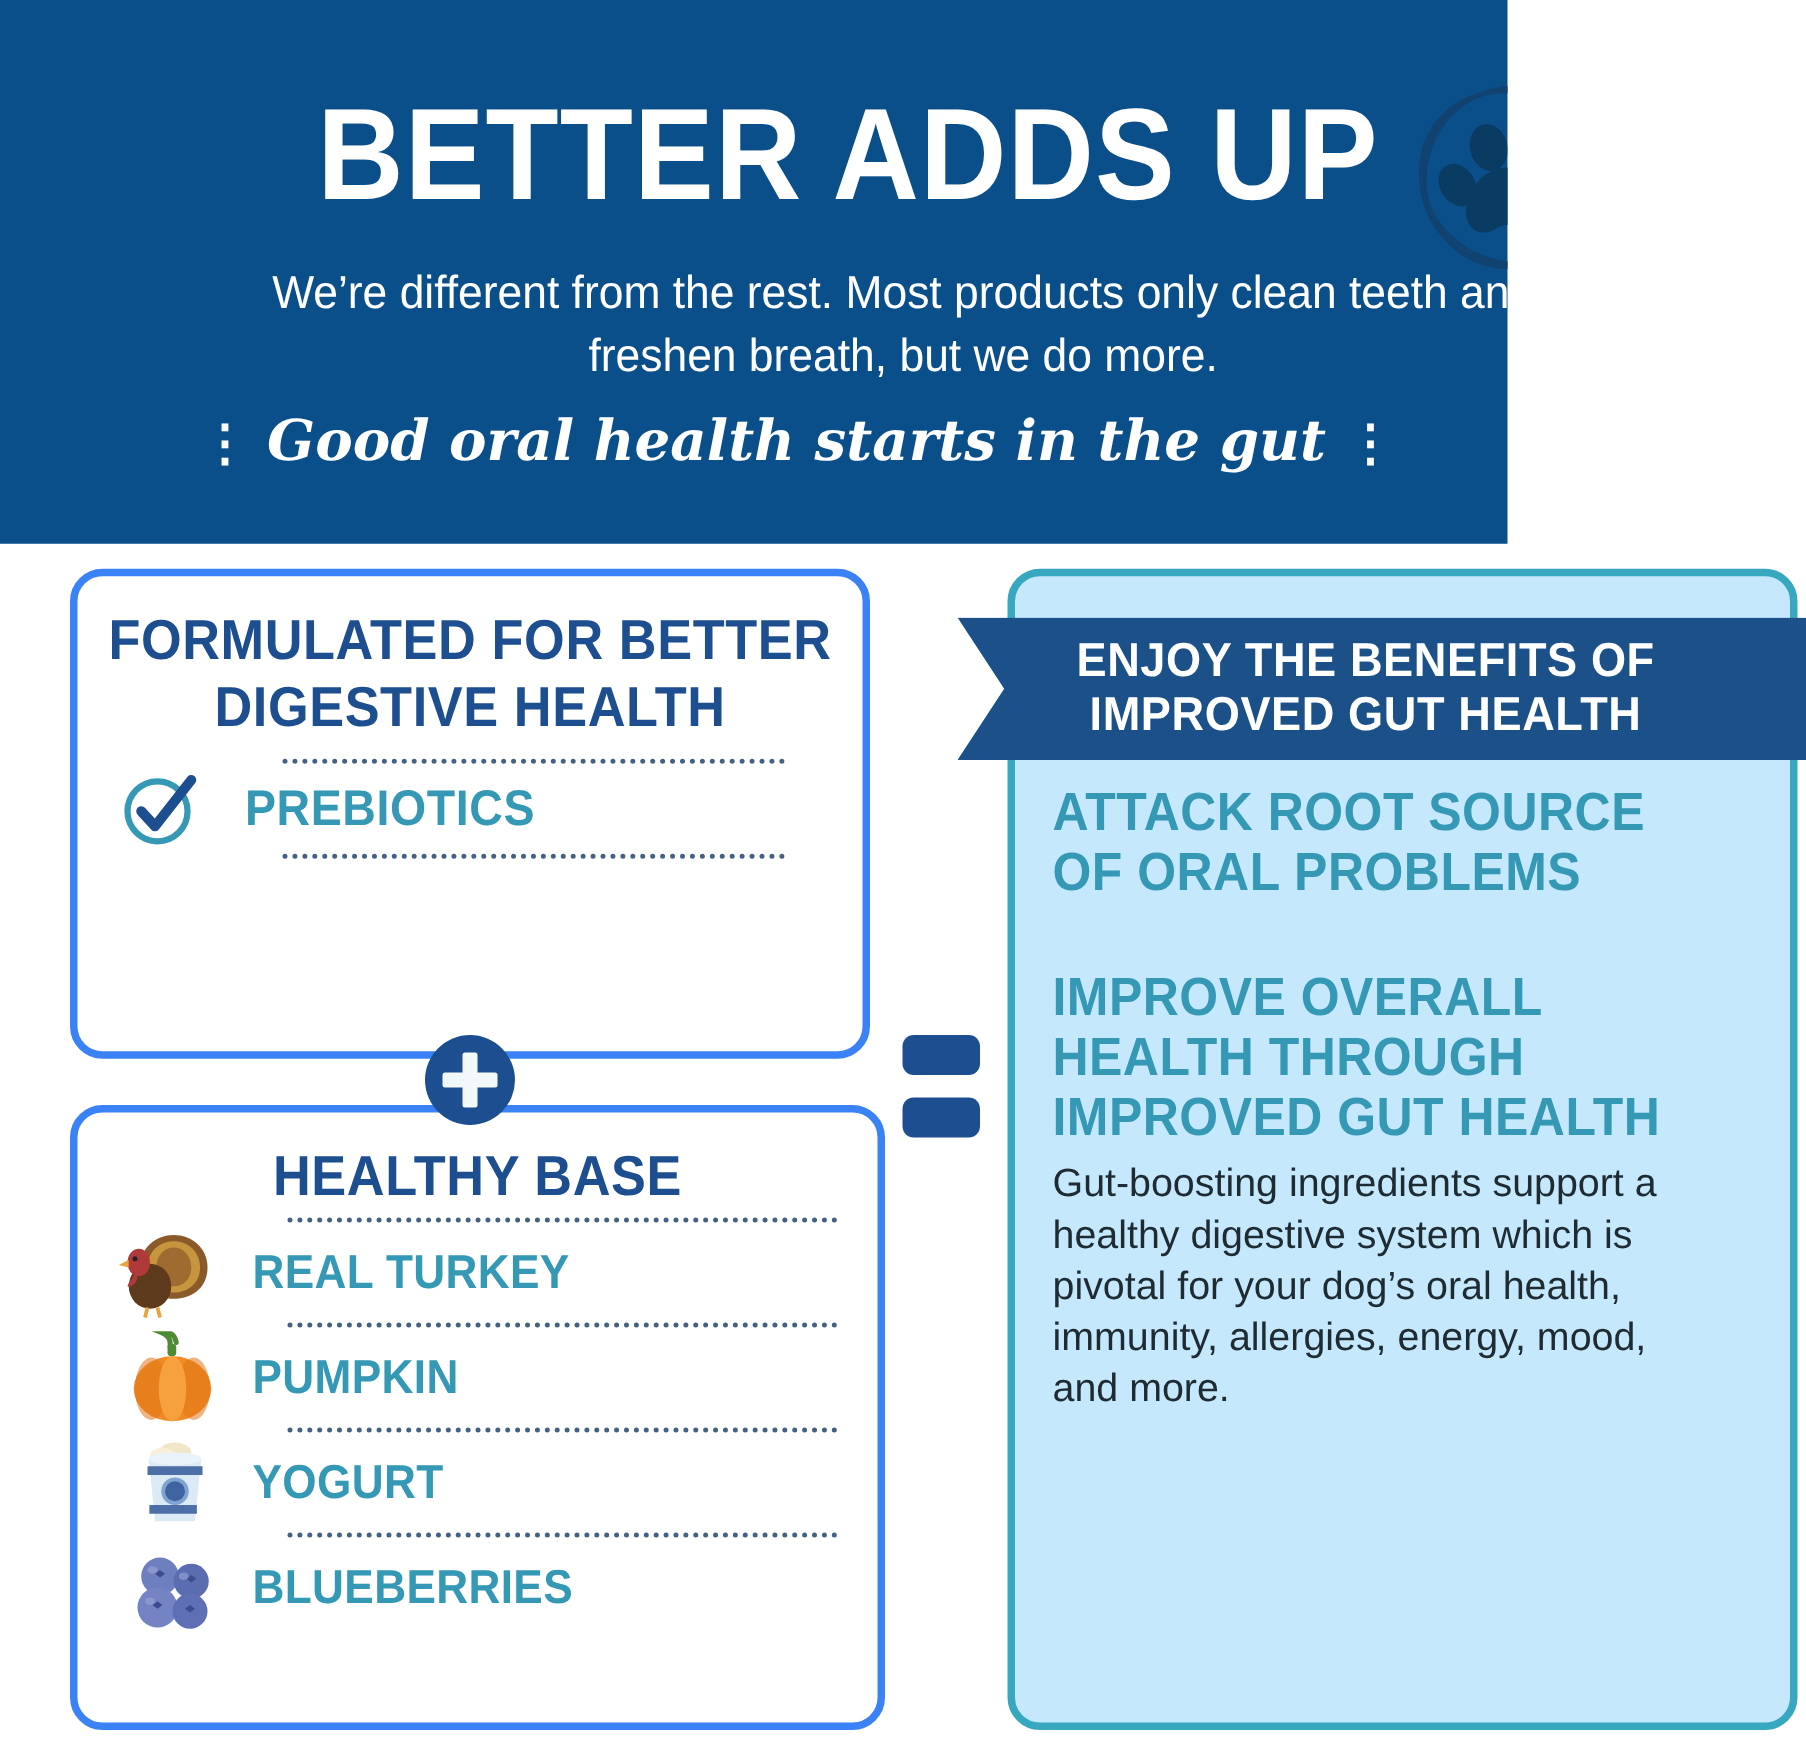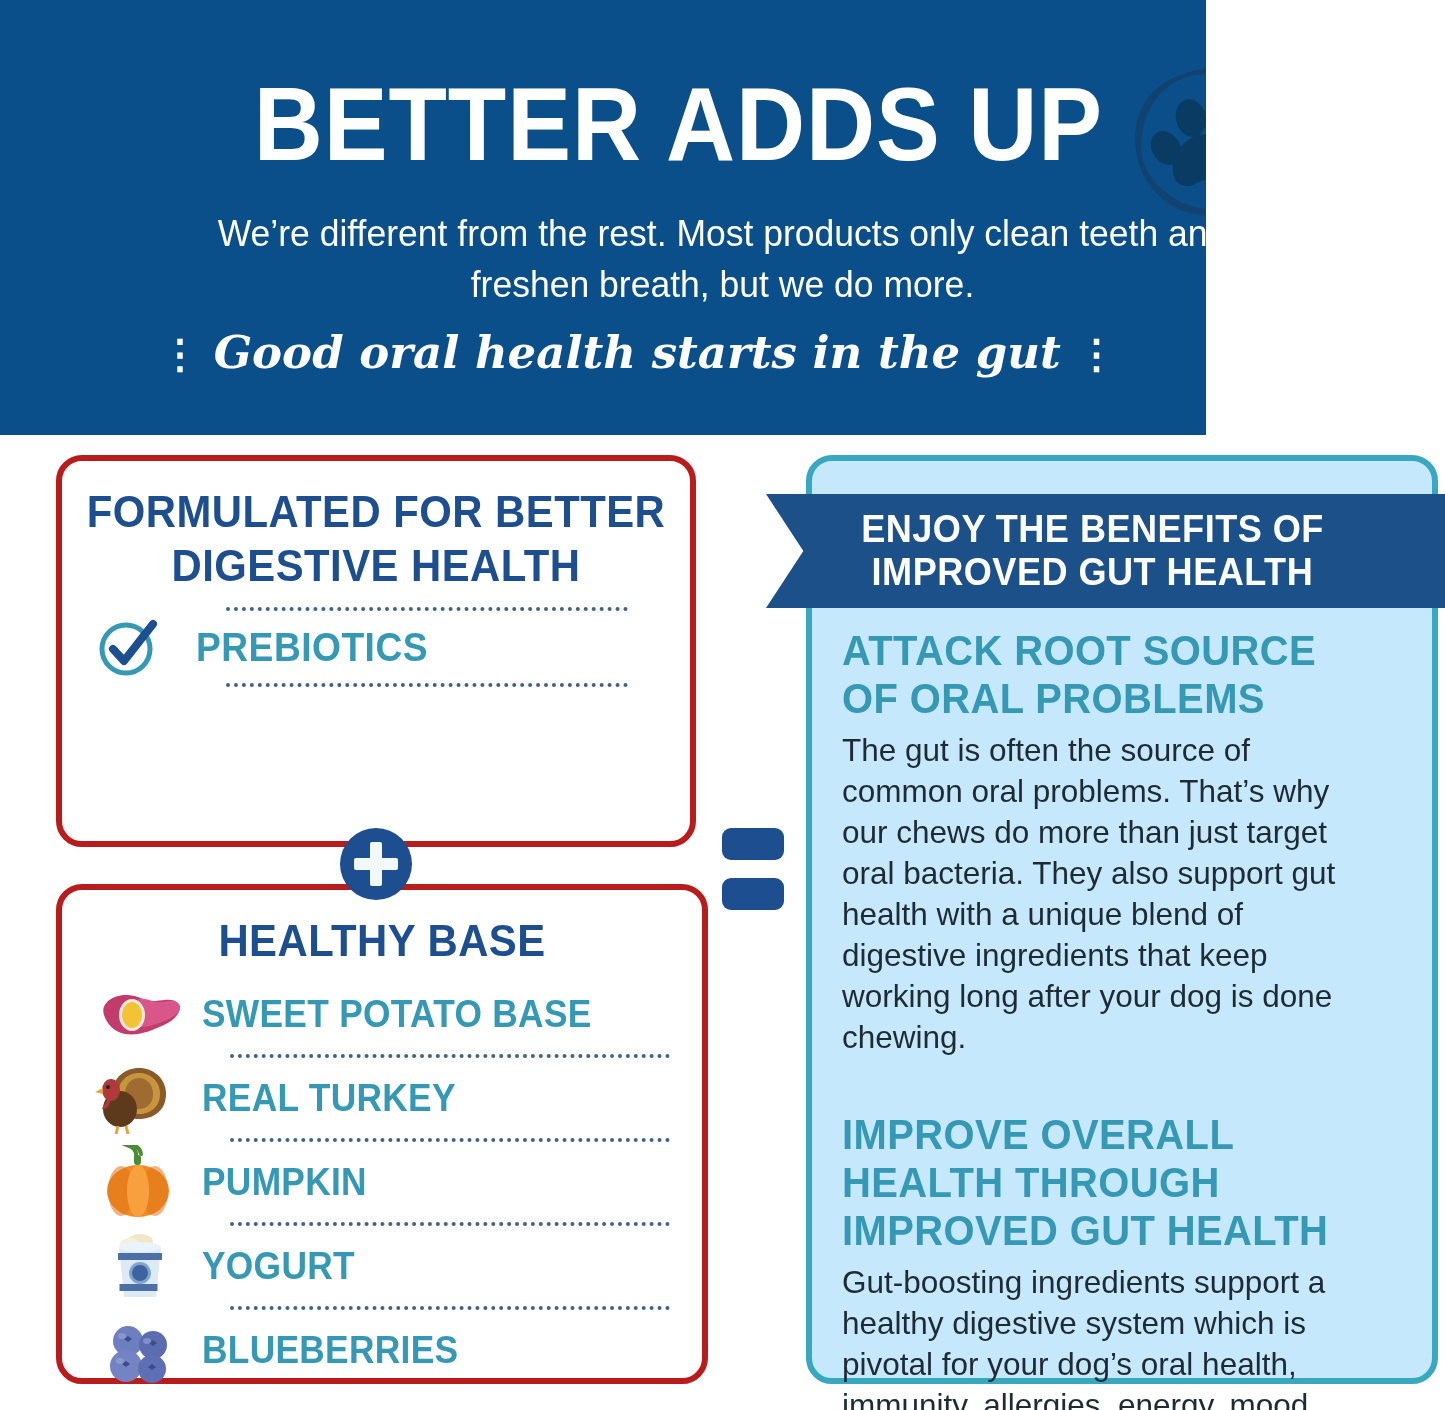--- a/index.html
+++ b/index.html
@@ -51,21 +51,21 @@
     font-weight:bold;
     font-family:"DejaVu Serif", serif;
     white-space:nowrap;
   }
   #hero-script .tick{ font-family:"Liberation Sans",sans-serif; font-style:normal; font-size:40px; letter-spacing:-2px;}
 
   
   .card{
     position:absolute;
     background:#ffffff;
-    border:6px solid #b91c1c;
+    border:6px solid #3b82f6;
     border-radius:26px;
   }
   #card-formulated{ left:56px; top:455px; width:640px; height:392px; }
   #card-base{ left:56px; top:884px; width:652px; height:500px; }
 
   .card-title{
     text-align:center;
     color:#1D4E8F;
     font-weight:bold;
     letter-spacing:0.5px;
@@ -220,31 +220,20 @@
 <div id="plus-badge">
   <span class="bar h"></span>
   <span class="bar v"></span>
 </div>
 
 <div id="card-base" class="card">
   <div id="base-title" class="card-title">HEALTHY BASE</div>
 
   <div id="base-list">
 
-    <div class="base-row">
-      <span class="base-icon">
-        <svg width="92" height="74" viewBox="0 0 92 74">
-          <path d="M12 38c-4-12 10-21 24-20 12 1 18 7 28 6 10-1 18-3 22 3 5 7-3 16-14 21-13 6-26 11-39 9-11-2-18-10-21-19z" fill="#C23B6B"></path>
-          <path d="M46 22c10-1 16 4 24 3 8-1 14-2 17 2 4 6-3 12-12 16-10 4-21 8-31 7" fill="#D9568A"></path>
-          <ellipse cx="40" cy="38" rx="13" ry="16" fill="#F6EAE0"></ellipse>
-          <ellipse cx="40" cy="38" rx="10" ry="13" fill="#F2C335"></ellipse>
-        </svg>
-      </span>
-      <span class="base-label">SWEET POTATO BASE</span>
-    </div>
 
     <div class="base-dotline"></div>
 
     <div class="base-row">
       <span class="base-icon">
         <svg width="92" height="74" viewBox="0 0 92 74">
           <path d="M74 33c0-16-13-26-27-26S20 17 20 33s12 25 27 25 27-9 27-25z" fill="#8B5A2B"></path>
           <path d="M68 33c0-13-10-21-21-21S26 20 26 33s10 20 21 20 21-7 21-20z" fill="#C8953F"></path>
           <path d="M61 33c0-10-7-16-14-16s-14 6-14 16 7 15 14 15 14-5 14-15z" fill="#A06B30"></path>
           <ellipse cx="28" cy="48" rx="17" ry="18" fill="#5E3A1C"></ellipse>
@@ -329,19 +318,18 @@
 
 <div id="ribbon"></div>
 <div id="ribbon-inner">
   <div class="ribbon-line">ENJOY THE BENEFITS OF</div>
   <div class="ribbon-line">IMPROVED GUT HEALTH</div>
 </div>
 
 <div id="benefits-body">
   <div id="benefit-1">
     <div class="benefit-head">ATTACK ROOT SOURCE OF ORAL PROBLEMS</div>
-    <div class="benefit-text">The gut is often the source of common oral problems. That’s why our chews do more than just target oral bacteria. They also support gut health with a unique blend of digestive ingredients that keep working long after your dog is done chewing.</div>
   </div>
   <div id="benefit-2">
     <div class="benefit-head">IMPROVE OVERALL HEALTH THROUGH IMPROVED GUT HEALTH</div>
     <div class="benefit-text">Gut-boosting ingredients support a healthy digestive system which is pivotal for your dog’s oral health, immunity, allergies, energy, mood, and more.</div>
   </div>
 </div>
 
 </body></html>

